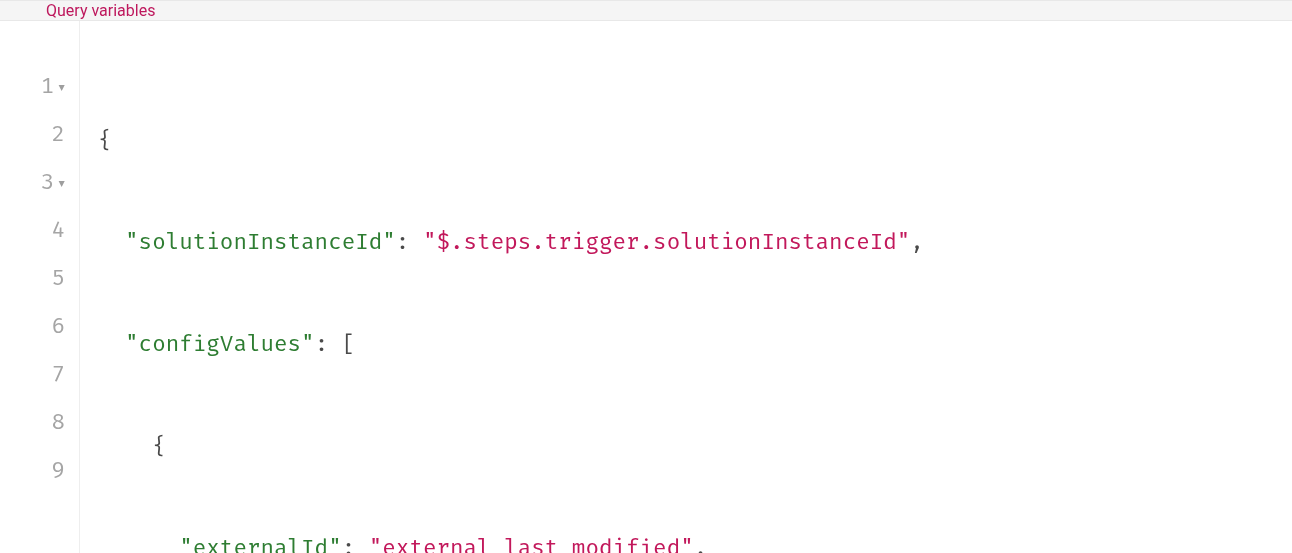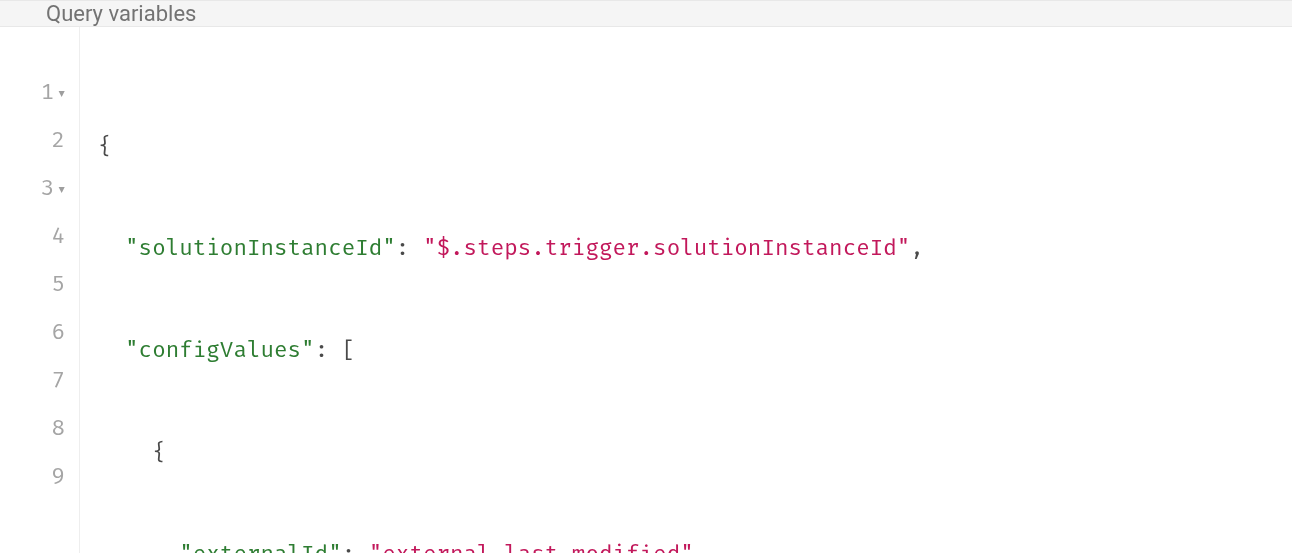--- a/index.html
+++ b/index.html
@@ -8,22 +8,22 @@
   .header {
     height: 65px;
     background: #f5f5f5;
     border-top: 1px solid #e8e8e8;
     border-bottom: 1px solid #e8e8e8;
     display: flex;
     align-items: center;
     padding-left: 46px;
   }
   .header-title {
-    color: #737373;
-    font-size: 22px;
+    color: #be185d;
+    font-size: 16px;
     font-weight: 400;
   }
   .editor {
     flex: 1;
     display: flex;
     font-family: "Fira Code", "SF Mono", Menlo, Consolas, monospace;
     font-size: 22px;
   }
   .gutter {
     width: 80px;

